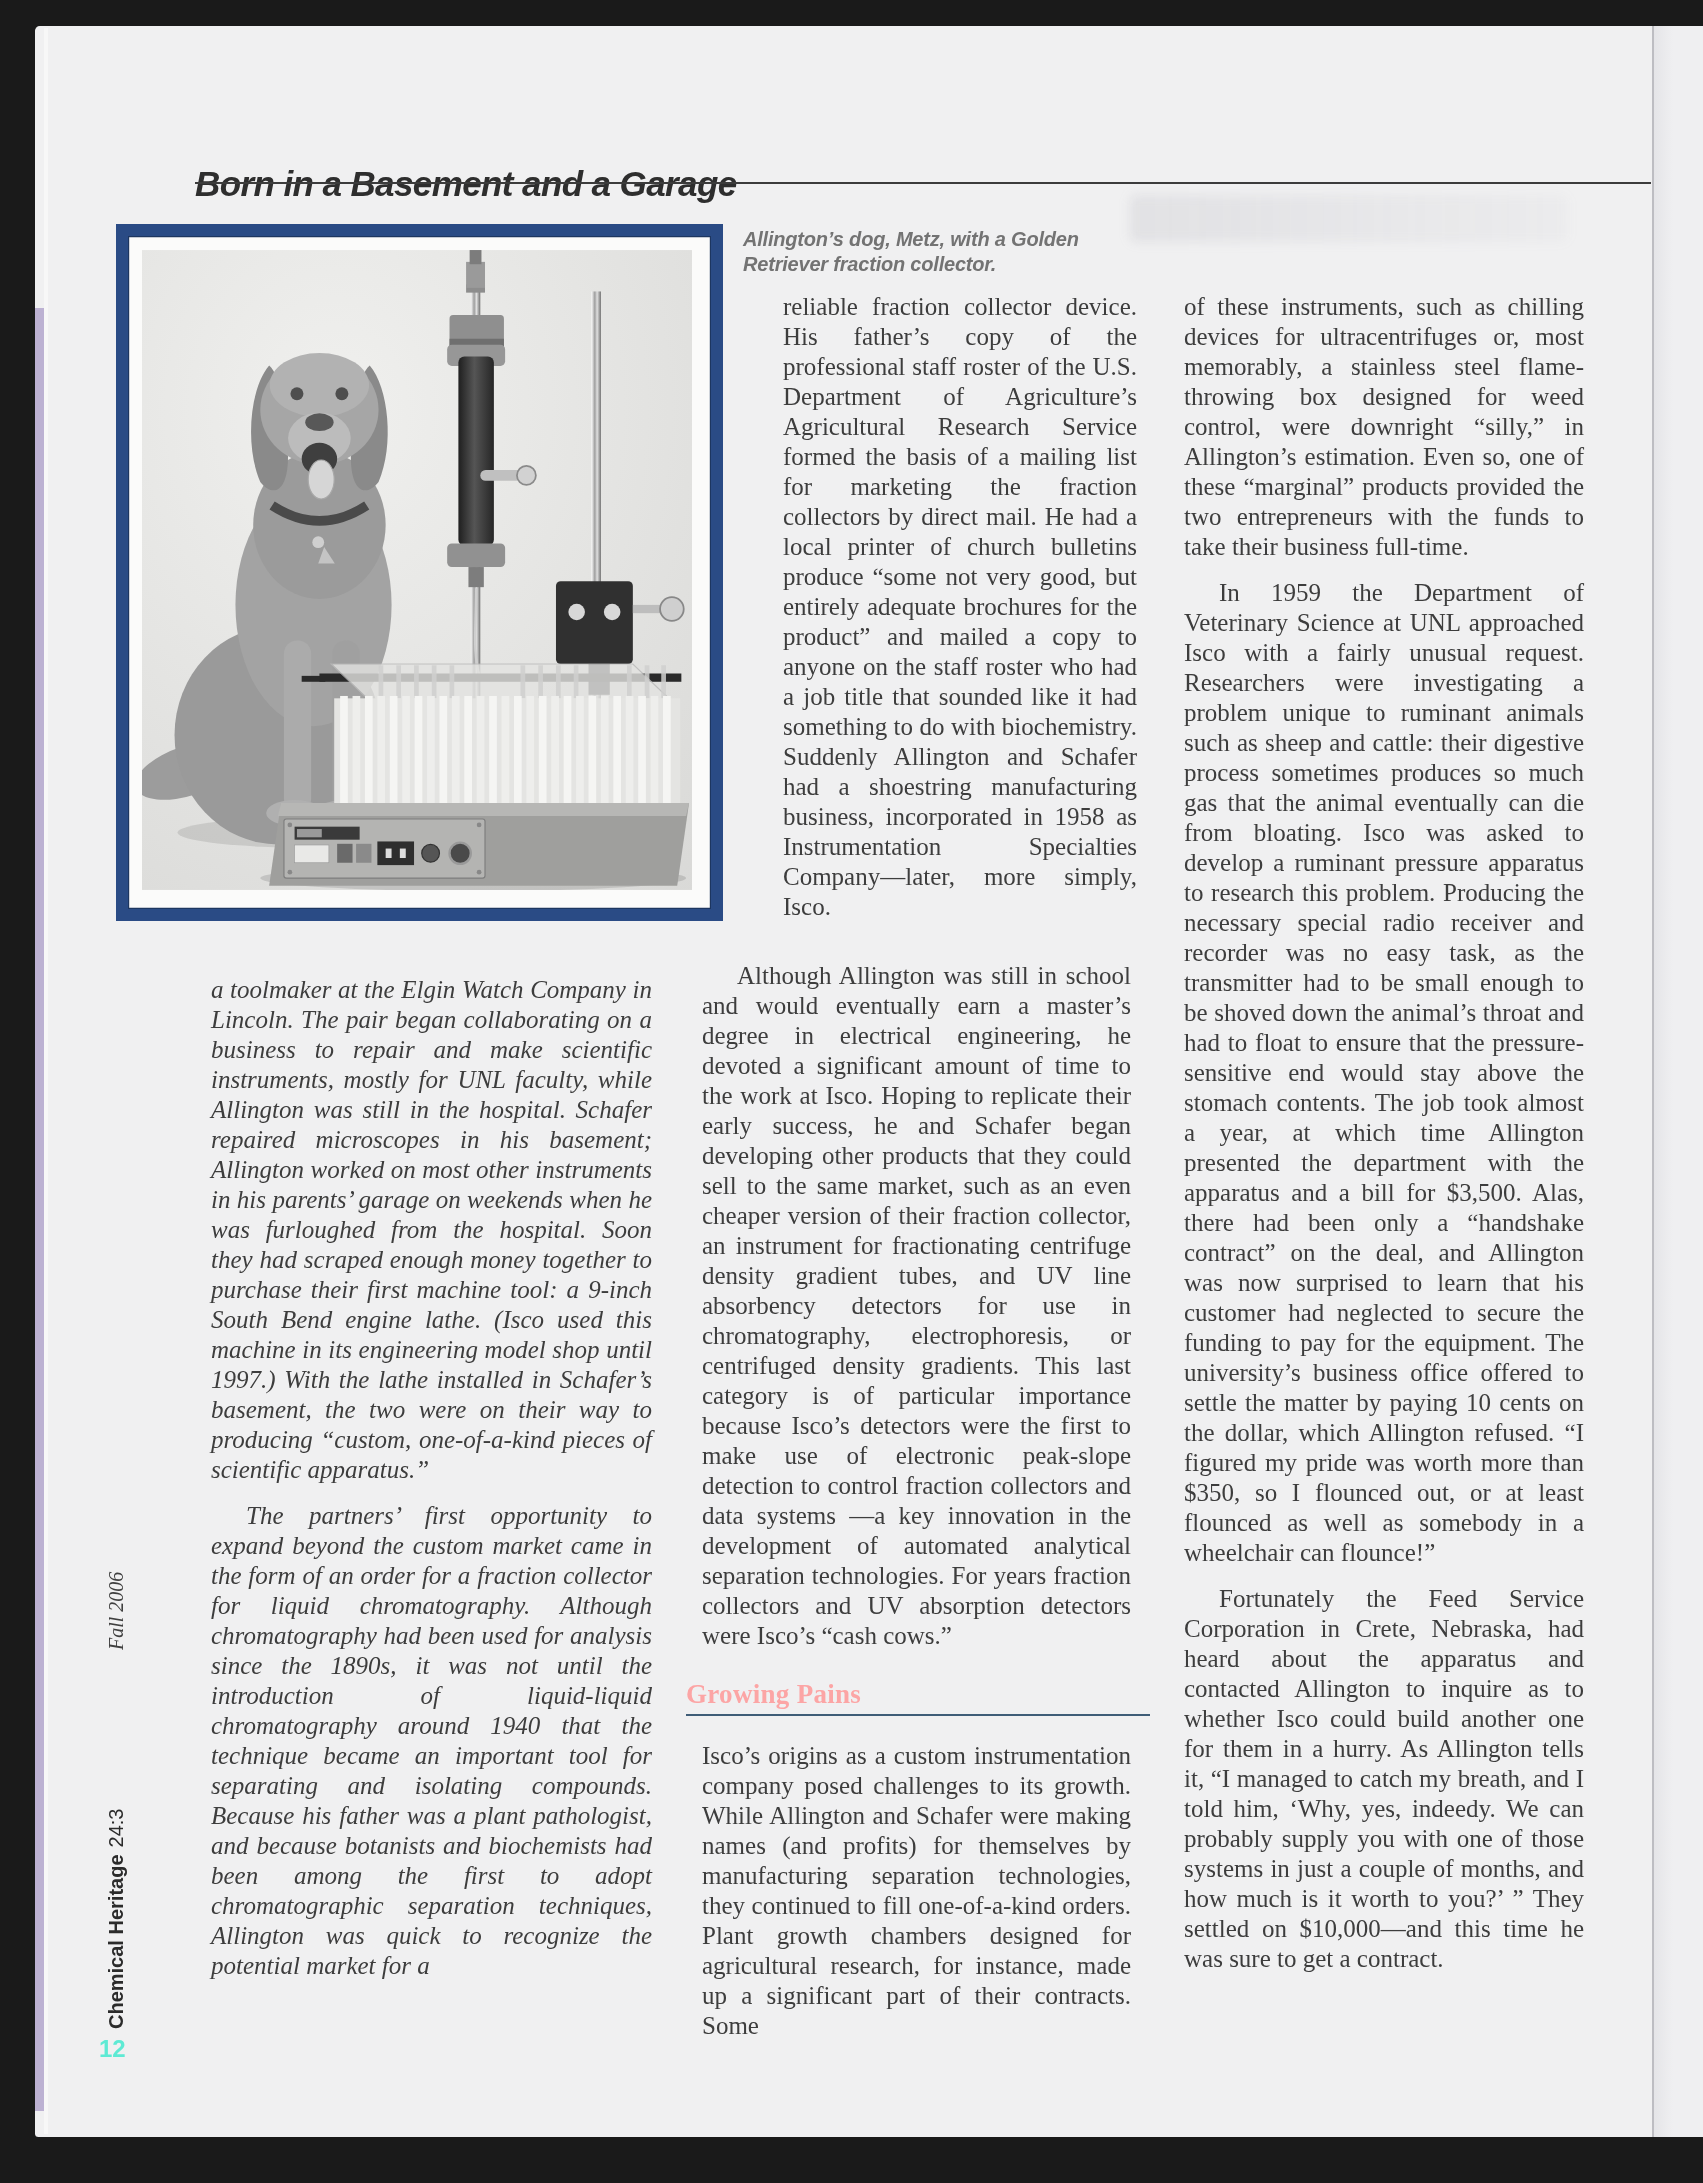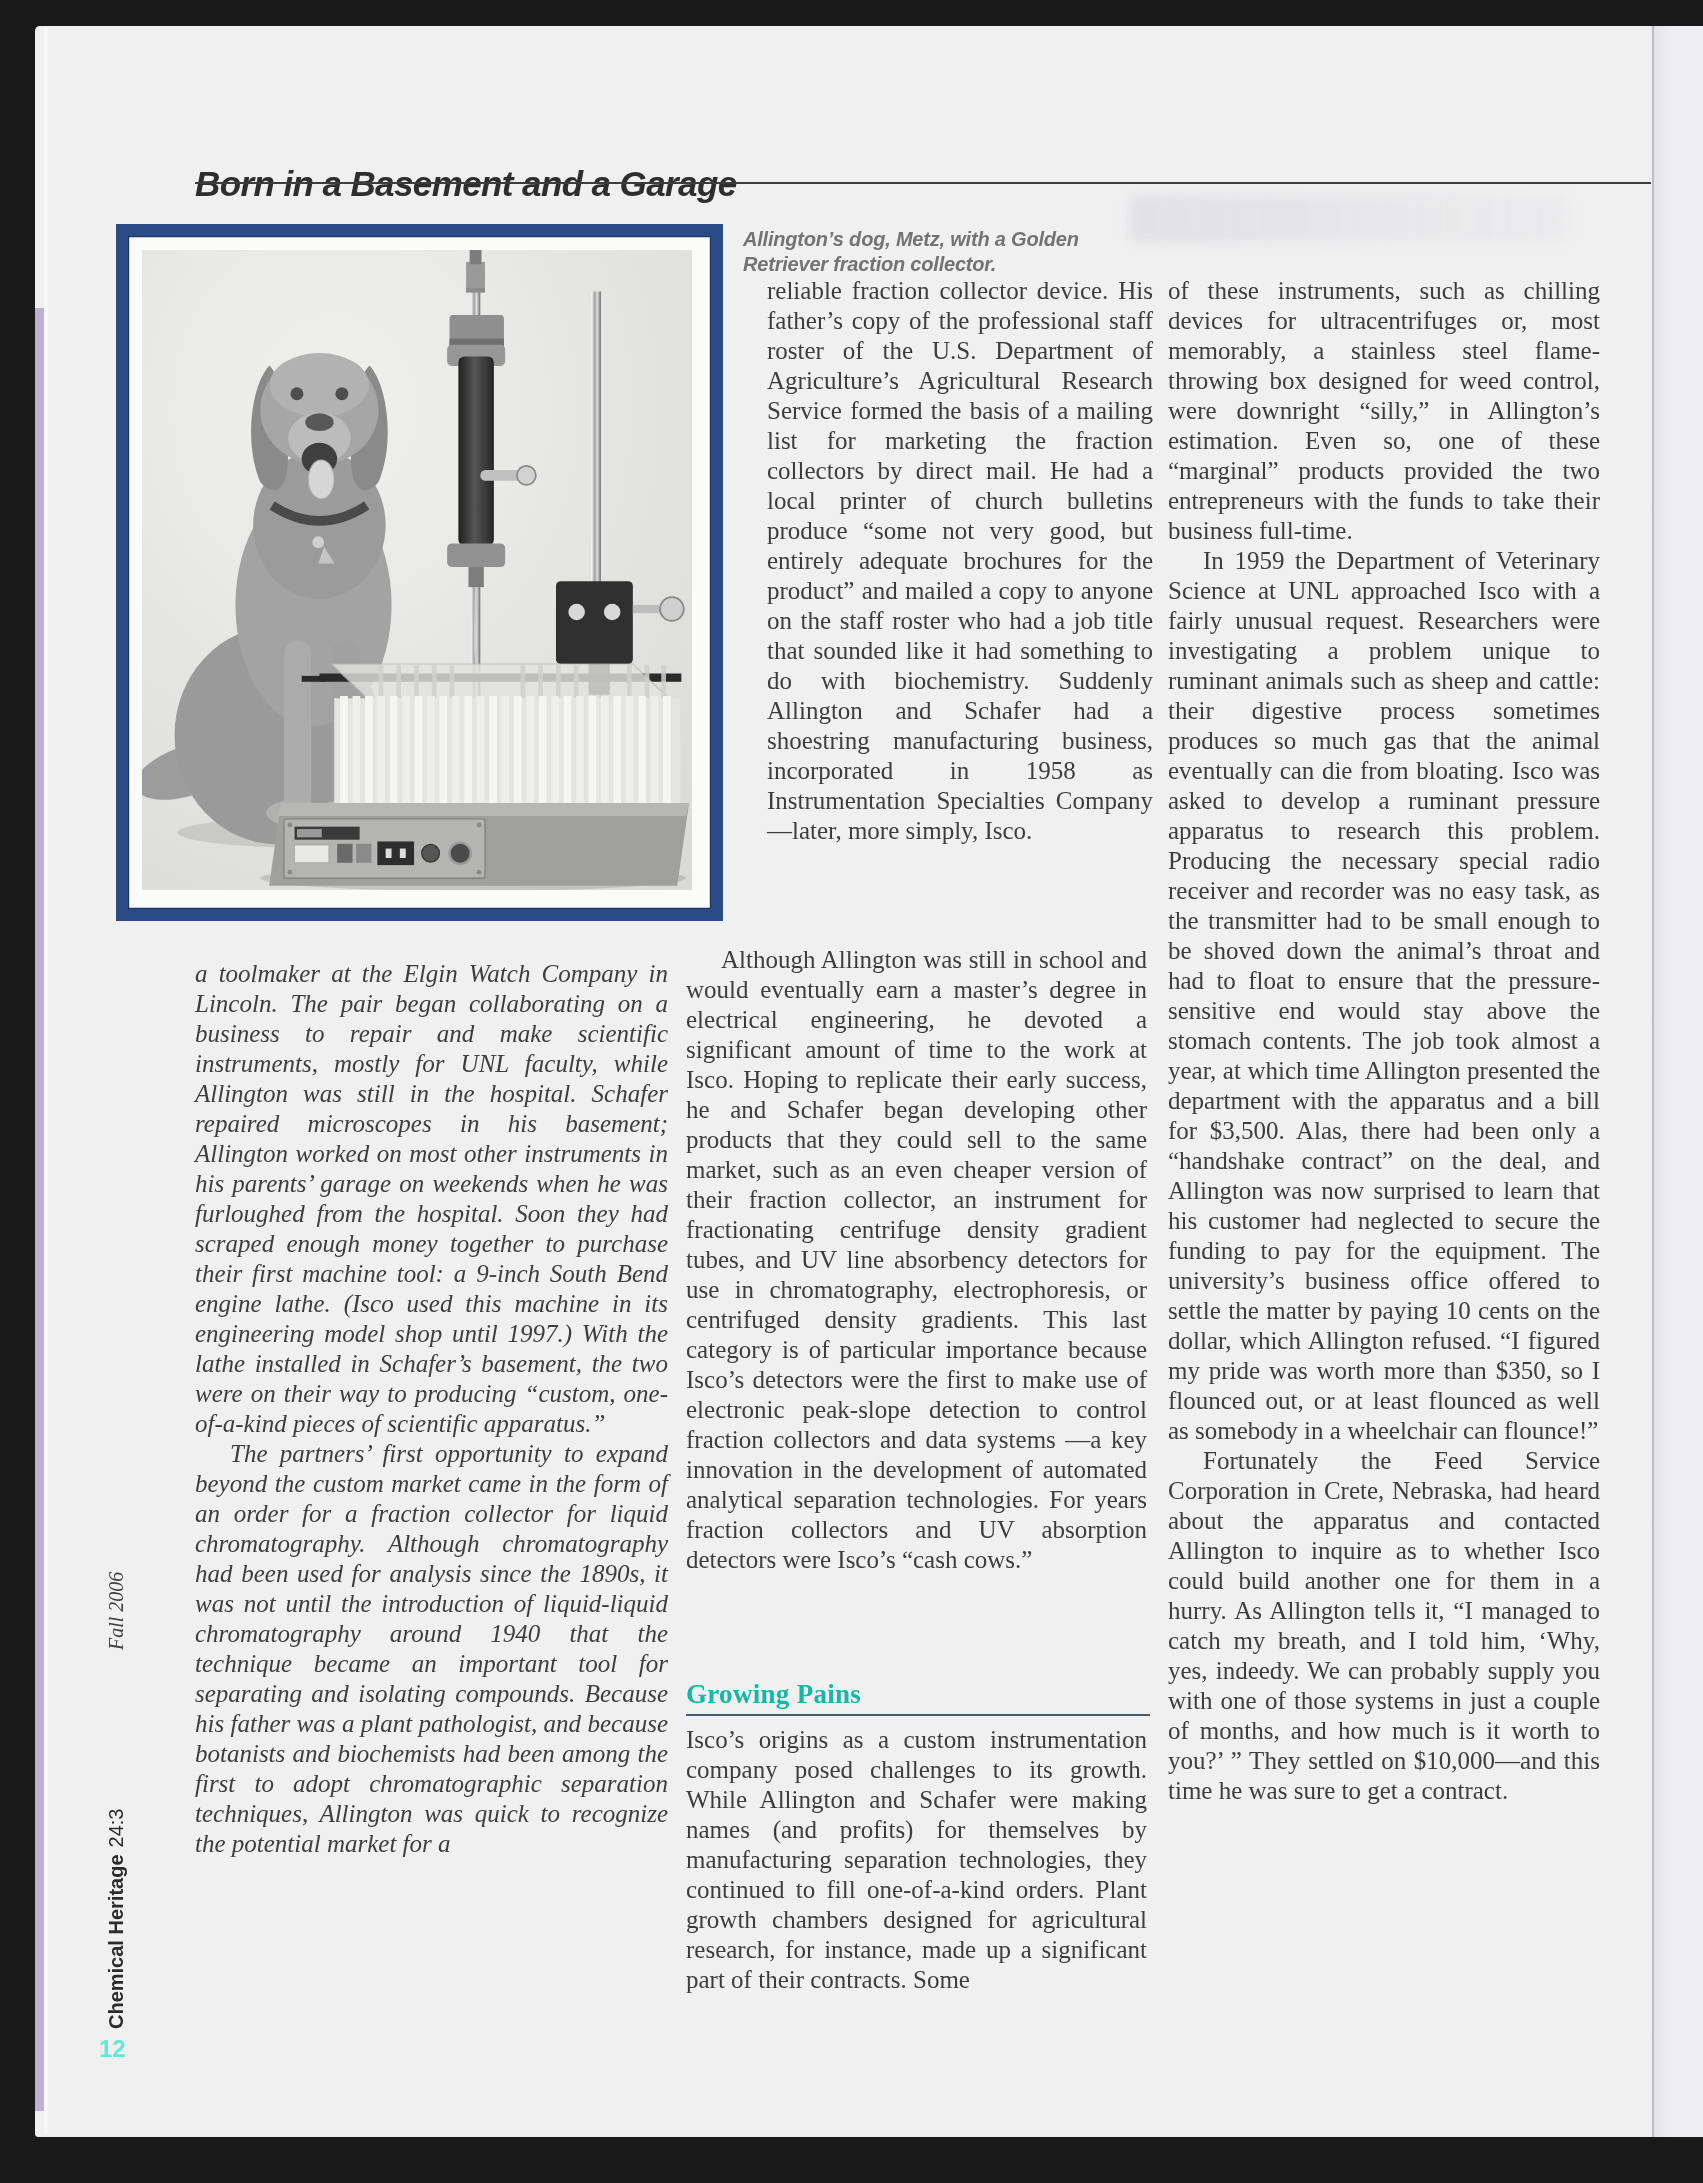--- a/index.html
+++ b/index.html
@@ -54,33 +54,33 @@
   .caption{
     position:absolute;left:743px;top:227px;width:408px;
     font-family:"Liberation Sans", sans-serif;font-style:italic;font-weight:700;
     font-size:20px;line-height:25px;letter-spacing:-0.2px;color:#737373;
   }
   
   .col{
     position:absolute;color:#3d3d3d;font-size:25px;line-height:30px;
     text-align:justify;
   }
-  .col .para{margin:0;}
+  .col .para{margin:16px;}
   .col .para + .para{text-indent:35px;}
   .col.indent-first .para:first-child{text-indent:35px;}
   .col-mid-upper{left:767px;top:276px;width:386px;}
   .col-left{left:195px;top:959px;width:473px;font-style:italic;}
   .col-mid-lower{left:686px;top:945px;width:461px;}
   .col-right{left:1168px;top:276px;width:432px;}
   .col-gp{left:686px;top:1725px;width:461px;}
   
   .gp-heading{
     position:absolute;left:686px;top:1679px;width:461px;
     font-family:"Liberation Serif", serif;font-weight:700;
-    font-size:27px;color:#14b8a6;letter-spacing:0.3px;
+    font-size:27px;color:#fca5a5;letter-spacing:0.3px;
   }
   .gp-rule{
     position:absolute;left:686px;top:1714px;width:464px;height:2.4px;background:#3f5d77;
   }
   
   .side-issue{
     position:absolute;left:59px;top:1578px;width:118px;height:26px;
     transform:rotate(-90deg);
     font-family:"Liberation Serif", serif;font-style:italic;
     font-size:20px;color:#3f3f3f;text-align:left;

